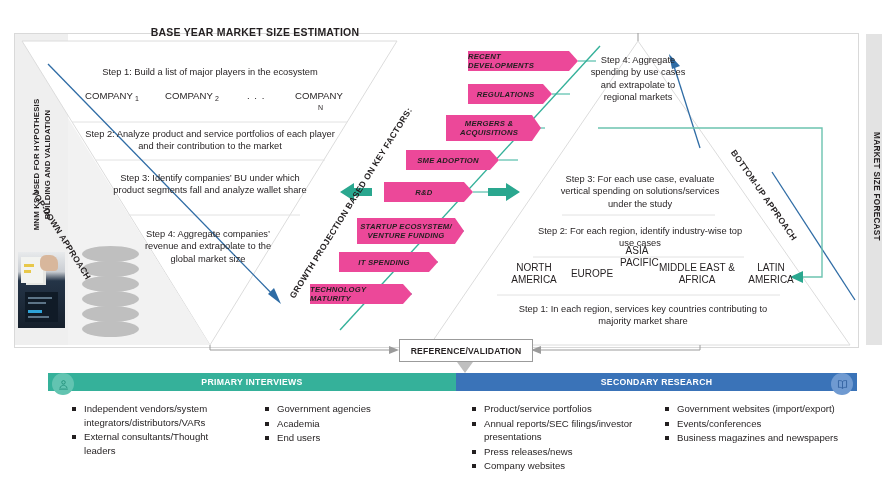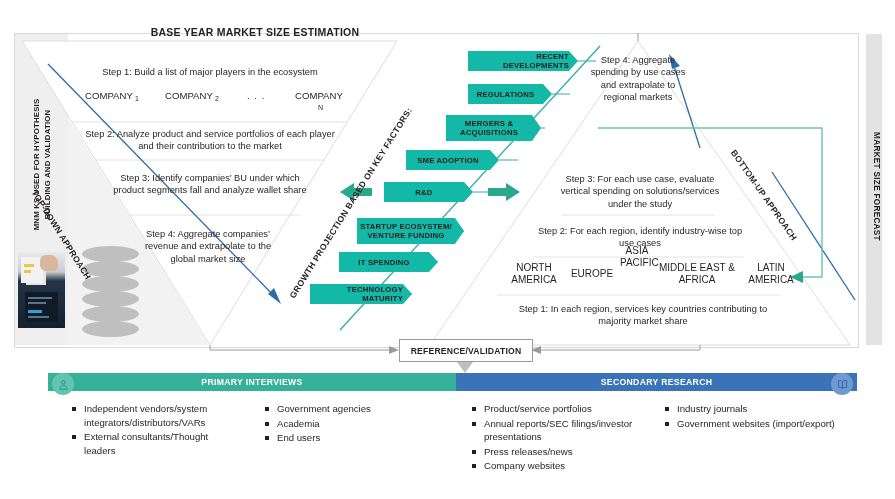--- a/index.html
+++ b/index.html
@@ -36,25 +36,25 @@
   
   .tri-svg{position:absolute;left:0;top:0;overflow:visible;}
 
   
   .step-txt{position:absolute;text-align:center;font-size:9.3px;line-height:12.4px;color:#231f20;}
 
   
   .diag{position:absolute;font-size:8.6px;font-weight:bold;letter-spacing:.3px;color:#231f20;white-space:nowrap;}
 
   
-  .tag{position:absolute;height:20px;background:#14b8a6;display:flex;align-items:center;
-       justify-content:center;text-align:right;
+  .tag{position:absolute;height:20px;background:#ec4899;display:flex;align-items:center;
+       justify-content:center;text-align:left;
        font-size:7.7px;font-weight:bold;line-height:9px;letter-spacing:.2px;color:#231f20;
        clip-path:polygon(0 0,calc(100% - 9px) 0,100% 50%,calc(100% - 9px) 100%,0 100%);
-       padding-right:9px;box-sizing:border-box;}
+       padding-right:9px;box-sizing:border-box;font-style:italic;}
   .tag.two{height:26px;}
 
   
   .rstep{position:absolute;text-align:center;font-size:9.3px;line-height:12.4px;}
   .region{position:absolute;text-align:center;font-size:10px;line-height:12px;}
 
   
   #right-sidebar{left:866px;top:34px;width:16px;height:311px;background:#e3e3e3;}
   #right-sidebar-label{left:-90px;top:148px;width:200px;transform:rotate(90deg);
       text-align:center;font-size:8.2px;font-weight:bold;letter-spacing:.3px;}
@@ -251,16 +251,17 @@
 <div class="bul" style="left:472px;top:402px;width:170px;">
   <ul>
     <li>Product/service portfolios</li>
     <li>Annual reports/SEC filings/investor presentations</li>
     <li>Press releases/news</li>
     <li>Company websites</li>
   </ul>
 </div>
 <div class="bul" style="left:665px;top:402px;width:180px;">
   <ul>
-    <li>Industry journals</li>
     <li>Government websites (import/export)</li>
+    <li>Events/conferences</li>
+    <li>Business magazines and newspapers</li>
   </ul>
 </div>
 
 </body></html>

